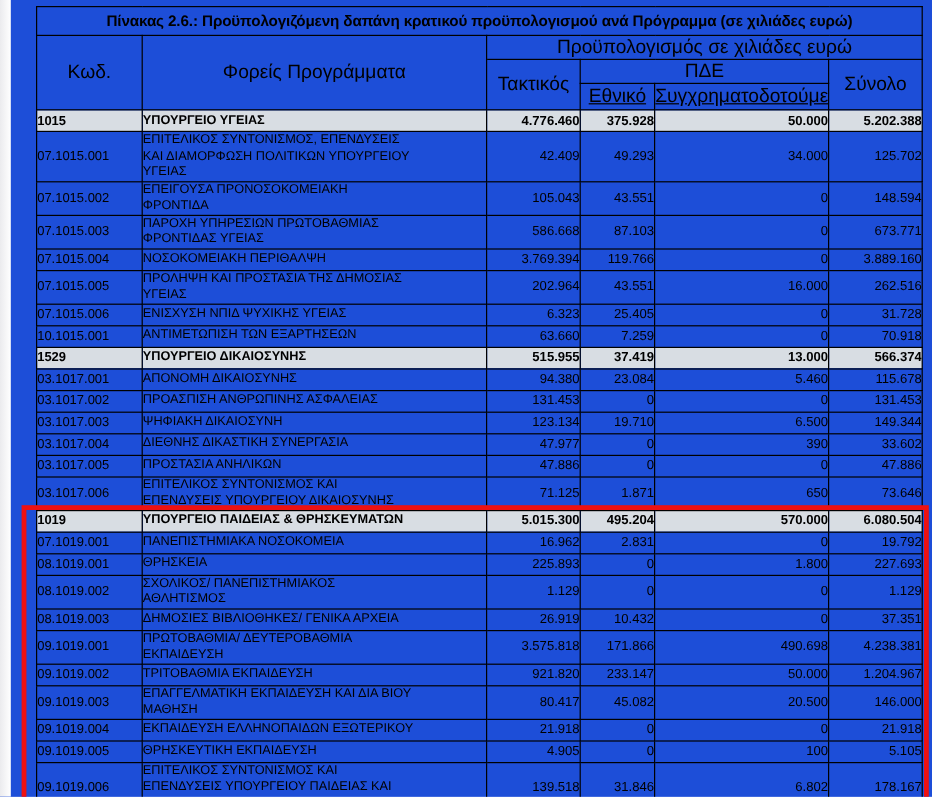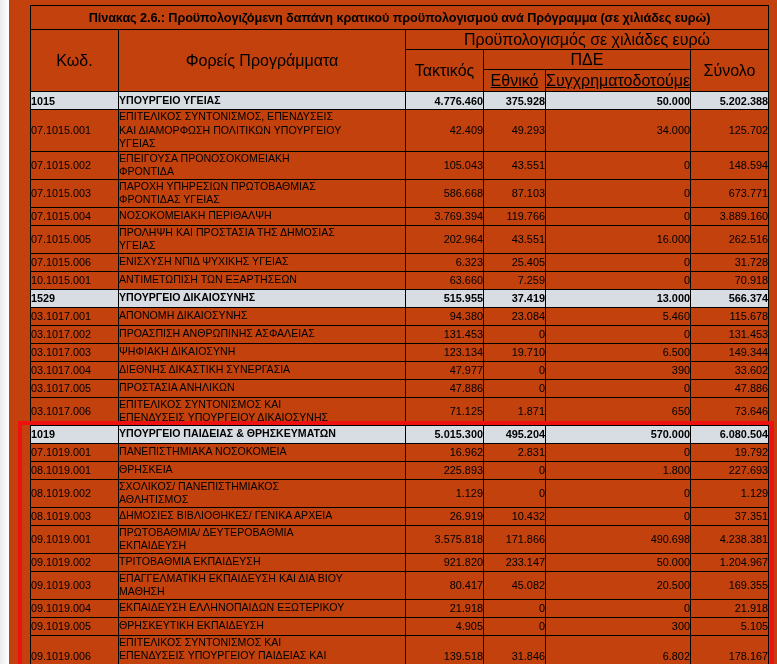--- a/index.html
+++ b/index.html
@@ -1,19 +1,19 @@
 <!DOCTYPE html>
 <html><head>
 <meta charset="utf-8">
 <style>
   html,body{margin:0;padding:0;}
   #page{
     position:relative;
     width:777px;height:664px;
-    background:#c2410c;
+    background:#1d4ed8;
     overflow:hidden;
     font-family:"Liberation Sans",sans-serif;
     color:#000;
   }
   .page-edge{
     position:absolute;left:0;top:0;width:9px;height:100%;
     background:linear-gradient(to right,#ebebee,#ffffff);
   }
   table.budget{
     position:absolute;left:30px;top:5px;
@@ -285,36 +285,36 @@
           <td class="num">50.000</td>
           <td class="num">1.204.967</td>
         </tr>
         <tr>
           <td class="code">09.1019.003</td>
           <td class="name">ΕΠΑΓΓΕΛΜΑΤΙΚΗ ΕΚΠΑΙΔΕΥΣΗ ΚΑΙ ΔΙΑ ΒΙΟΥ
 ΜΑΘΗΣΗ</td>
           <td class="num">80.417</td>
           <td class="num">45.082</td>
           <td class="num">20.500</td>
-          <td class="num">169.355</td>
+          <td class="num">146.000</td>
         </tr>
         <tr>
           <td class="code">09.1019.004</td>
           <td class="name">ΕΚΠΑΙΔΕΥΣΗ ΕΛΛΗΝΟΠΑΙΔΩΝ ΕΞΩΤΕΡΙΚΟΥ</td>
           <td class="num">21.918</td>
           <td class="num">0</td>
           <td class="num">0</td>
           <td class="num">21.918</td>
         </tr>
         <tr>
           <td class="code">09.1019.005</td>
           <td class="name">ΘΡΗΣΚΕΥΤΙΚΗ ΕΚΠΑΙΔΕΥΣΗ</td>
           <td class="num">4.905</td>
           <td class="num">0</td>
-          <td class="num">300</td>
+          <td class="num">100</td>
           <td class="num">5.105</td>
         </tr>
         <tr>
           <td class="code">09.1019.006</td>
           <td class="name">ΕΠΙΤΕΛΙΚΟΣ ΣΥΝΤΟΝΙΣΜΟΣ ΚΑΙ
 ΕΠΕΝΔΥΣΕΙΣ ΥΠΟΥΡΓΕΙΟΥ ΠΑΙΔΕΙΑΣ ΚΑΙ
 ΘΡΗΣΚΕΥΜΑΤΩΝ</td>
           <td class="num">139.518</td>
           <td class="num">31.846</td>
           <td class="num">6.802</td>

